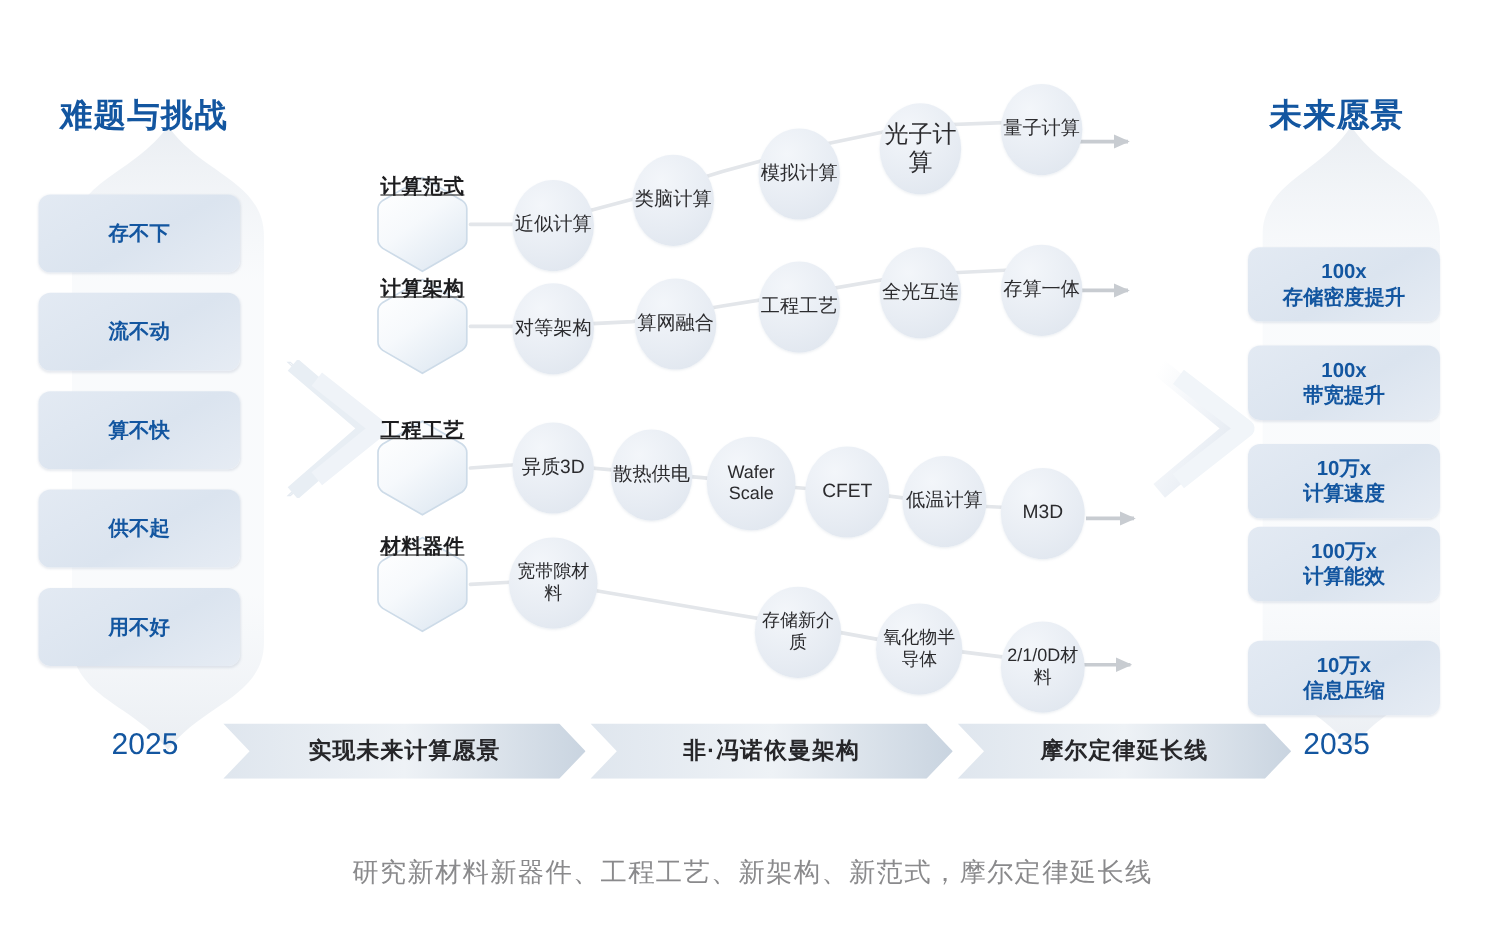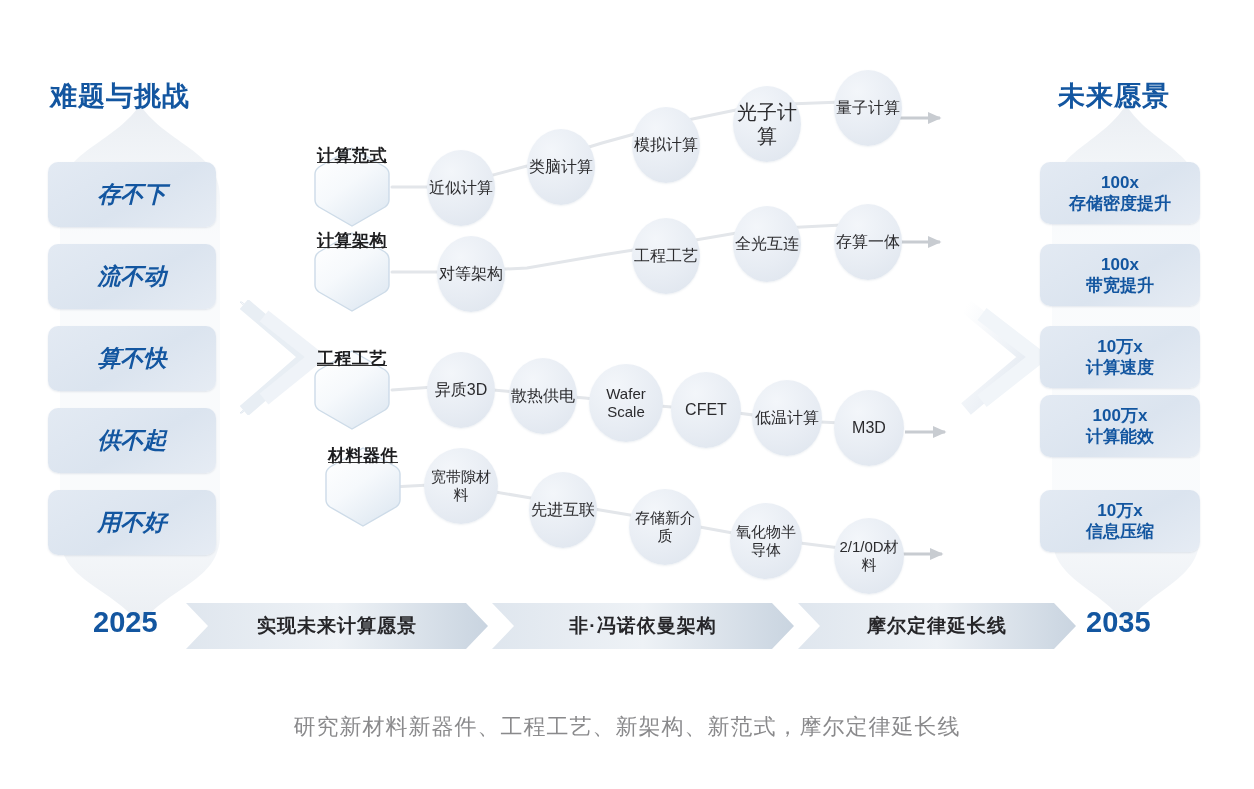--- a/index.html
+++ b/index.html
@@ -46,22 +46,22 @@
     background: linear-gradient(150deg,#e3eaf3 0%, #dbe4ef 55%, #e6ecf4 100%);
     box-shadow: 0 1px 2px rgba(120,140,165,0.18);
     display: flex;
     align-items: center;
     justify-content: center;
     text-align: center;
     color: #1356a0;
     font-weight: bold;
     line-height: 1.25;
   }
-  .pill.left  { left: 48px;  width: 168px; height: 65px; font-size: 23px; font-style: italic; }
-  .pill.right { left: 1040px; width: 160px; height: 62px; font-size: 17px; }
+  .pill.left  { left: 32px;  width: 168px; height: 65px; font-size: 17px; }
+  .pill.right { left: 1040px; width: 160px; height: 62px; font-size: 17px; margin-top: 44px; }
   .pill.right .line1 { display:block; }
   .pill.right .line2 { display:block; }
 
   
   .big-chev { position: absolute; pointer-events:none; }
 
   
   .hex {
     position: absolute;
     width: 78px;
@@ -94,22 +94,22 @@
     text-align: center;
     color: #2b2b2e;
     line-height: 1.2;
     box-shadow: 0 1px 2px rgba(130,148,170,0.14);
   }
   .node span { display:block; }
 
   
   .year {
     position:absolute;
-    font-size: 29px;
-    font-weight: bold;
+    font-size: 25px;
+    font-weight: normal;
     color: #1356a0;
     letter-spacing: 0px;
   }
   .tl-band { position:absolute; }
   .tl-band .tl-text {
     position:absolute;
     left:0; top:0;
     width:100%; height:100%;
     display:flex; align-items:center; justify-content:center;
     font-size: 19px;
@@ -284,21 +284,21 @@
 
   <div class="hex" style="left:313px; top:349px;">
     <svg width="78" height="82" viewBox="0 0 78 82">
       <path d="M39 2 L72 21 Q76 24 76 28 L76 54 Q76 58 72 61 L39 80 L6 61 Q2 58 2 54 L2 28 Q2 24 6 21 Z" fill="url(#hexGrad)" stroke="#cddbe8" stroke-width="1.4"></path>
     </svg>
     <div class="hex-label">
       <span>工程工艺</span>
     </div>
   </div>
 
-  <div class="hex" style="left:313px; top:446px;margin-left:11px;">
+  <div class="hex" style="left:313px; top:446px;">
     <svg width="78" height="82" viewBox="0 0 78 82">
       <path d="M39 2 L72 21 Q76 24 76 28 L76 54 Q76 58 72 61 L39 80 L6 61 Q2 58 2 54 L2 28 Q2 24 6 21 Z" fill="url(#hexGrad)" stroke="#cddbe8" stroke-width="1.4"></path>
     </svg>
     <div class="hex-label">
       <span>材料器件</span>
     </div>
   </div>
 
   <div class="node" style="left:427px; top:150px; width:68px; height:76px; font-size:16px;">
     <div>
@@ -319,25 +319,30 @@
     <div>
         <span>光子计算</span>
       </div>
   </div>
   <div class="node" style="left:834px; top:70px; width:68px; height:76px; font-size:16px;">
     <div>
         <span>量子计算</span>
       </div>
   </div>
 
-  <div class="node" style="left:437px; top:236px; width:68px; height:76px; font-size:16px;">
+  <div class="node" style="left:427px; top:236px; width:68px; height:76px; font-size:16px;">
     <div>
         <span>对等架构</span>
       </div>
   </div>
+  <div class="node" style="left:529px; top:232px; width:68px; height:76px; font-size:16px;">
+    <div>
+        <span>算网融合</span>
+      </div>
+  </div>
   <div class="node" style="left:632px; top:218px; width:68px; height:76px; font-size:16px;">
     <div>
         <span>工程工艺</span>
       </div>
   </div>
   <div class="node" style="left:733px; top:206px; width:68px; height:76px; font-size:16px;">
     <div>
         <span>全光互连</span>
       </div>
   </div>
@@ -374,25 +379,20 @@
   </div>
   <div class="node" style="left:834px; top:390px; width:70px; height:76px; font-size:16px;">
     <div>
         <span>M3D</span>
       </div>
   </div>
 
   <div class="node" style="left:424px; top:448px; width:74px; height:76px; font-size:15px;">
     <div>
         <span>宽带隙材料</span>
-      </div>
-  </div>
-  <div class="node" style="left:529px; top:472px; width:68px; height:76px; font-size:16px;">
-    <div>
-        <span>先进互联</span>
       </div>
   </div>
   <div class="node" style="left:629px; top:489px; width:72px; height:76px; font-size:15px;">
     <div>
         <span>存储新介质</span>
       </div>
   </div>
   <div class="node" style="left:730px; top:503px; width:72px; height:76px; font-size:15px;">
     <div>
         <span>氧化物半导体</span>

